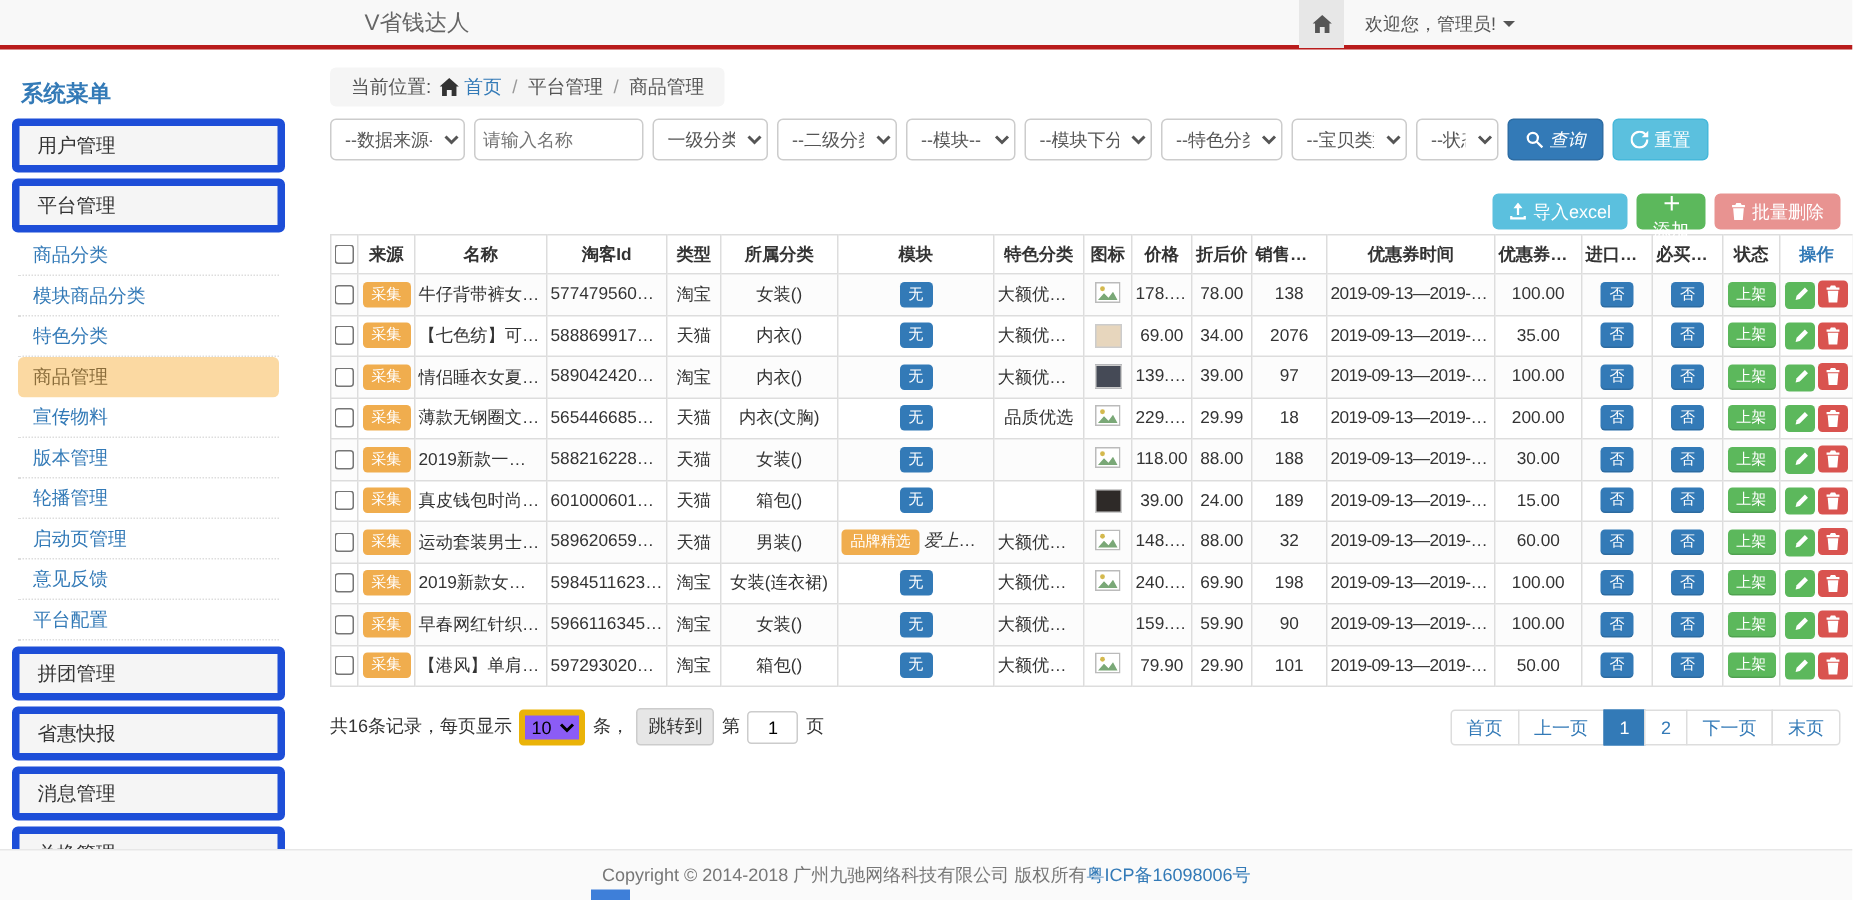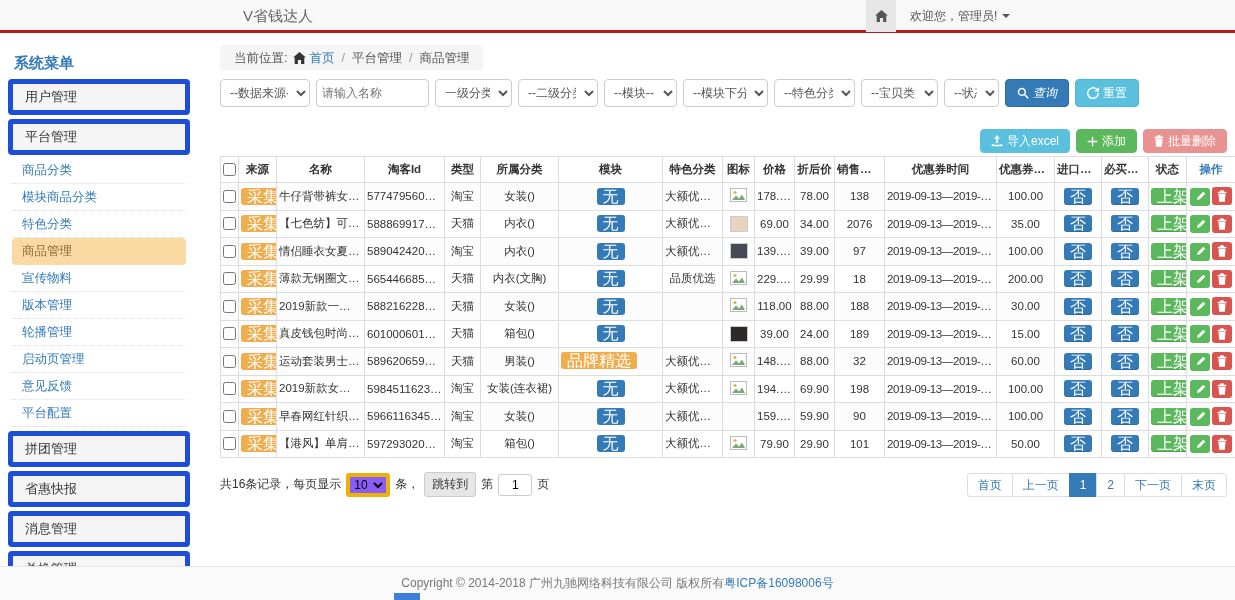--- a/index.html
+++ b/index.html
@@ -43,21 +43,21 @@
   .actions .btn{height:24px; padding:0 10px;}
 
   table.ptable{margin-top:3px; width:100%; border-collapse:collapse; table-layout:fixed;}
   .ptable th,.ptable td{border:1px solid #ddd; text-align:center; padding:4px 2px; height:26px; overflow:hidden; white-space:nowrap; text-overflow:ellipsis;}
   .ptable th{font-size:11.5px; font-weight:bold; color:#333; background:#fff;}
   .ptable th.op-th{color:var(--primary);}
   .ptable tbody tr:nth-child(odd){background:#fcfcfc;}
   .ptable td{font-size:11.5px; color:#333;}
   .td-time{font-size:10.5px; letter-spacing:-0.4px; padding:4px 1px;}
   .cb{width:13px; height:13px; vertical-align:middle; cursor:pointer;}
-  .bdg{display:inline-block; padding:2px 6px; border-radius:3px; color:#fff; font-size:16px; line-height:13px; white-space:nowrap;}
+  .bdg{display:inline-block; padding:2px 6px; border-radius:3px; color:#fff; font-size:10px; line-height:13px; white-space:nowrap;}
   .bdg-warning{background:var(--warning);}
   .bdg-primary{background:var(--primary);}
   .bdg-success{background:var(--success);}
   .bdg-btn{cursor:pointer; box-shadow:inset 0 -1px 0 rgba(0,0,0,.12);}
   .mod-txt{margin-left:3px; font-size:11.5px;font-style:italic;}
   .thumb{display:inline-block; width:18px; height:16px; border:1px solid #ccc; vertical-align:middle;}
   .ic{display:inline-flex; align-items:center;}
   .op{display:inline-flex; width:20px; height:18px; align-items:center; justify-content:center; border-radius:3px; color:#fff; margin:0 1px; cursor:pointer;}
   .op-edit{background:var(--success);}
   .op-del{background:var(--danger);}
@@ -168,21 +168,21 @@
   <div class="actions" id="actions">
       <button class="btn" style="background: rgb(91, 192, 222); border-color: rgb(91, 192, 222);">
         <span class="ic">
           <svg width="12" height="12" viewBox="0 0 16 16">
             <path d="M8 0l4 5H9v6H7V5H4z" fill="currentColor"></path>
             <path d="M1 12v3h14v-3h-2v1H3v-1z" fill="currentColor"></path>
           </svg>
         </span>
         <span>导入excel</span>
       </button>
-      <button class="btn" style="background: rgb(92, 184, 92); border-color: rgb(92, 184, 92);">
+      <button class="btn" style="background: rgb(92, 184, 92); border-color: rgb(92, 184, 92); flex-direction: column;">
         <span class="ic">
           <svg width="11" height="11" viewBox="0 0 16 16">
             <path d="M7 1h2v6h6v2H9v6H7V9H1V7h6z" fill="currentColor"></path>
           </svg>
         </span>
         <span>添加</span>
       </button>
       <button class="btn" style="background: rgb(232, 147, 145); border-color: rgb(232, 147, 145);">
         <span class="ic">
           <svg width="10" height="12" viewBox="0 0 14 16">
@@ -466,21 +466,21 @@
           <td>女装(连衣裙)</td>
           <td><span class="bdg bdg-primary">无</span></td>
           <td>大额优惠券</td>
           <td><span class="ic">
               <svg width="17" height="14" viewBox="0 0 17 14">
                 <rect x="0.5" y="0.5" width="16" height="13" fill="#fff" stroke="#bbb"></rect>
                 <circle cx="5" cy="4.5" r="1.6" fill="#d4b94e"></circle>
                 <path d="M2 12l4-4.5 3 3 3-4 3 5.5z" fill="#7aa877"></path>
               </svg>
             </span></td>
-          <td>194.38</td>
+          <td>240.31</td>
           <td>69.90</td>
           <td>198</td>
           <td class="td-time">2019-09-13—2019-09-17</td>
           <td>100.00</td>
           <td><span class="bdg bdg-primary bdg-btn">否</span></td>
           <td><span class="bdg bdg-primary bdg-btn">否</span></td>
           <td><span class="bdg bdg-success bdg-btn">上架</span></td>
           <td><span class="op op-edit">
               <svg width="11" height="11" viewBox="0 0 16 16">
                 <path d="M12 1l3 3-8 8-4 1 1-4z" fill="currentColor"></path>

